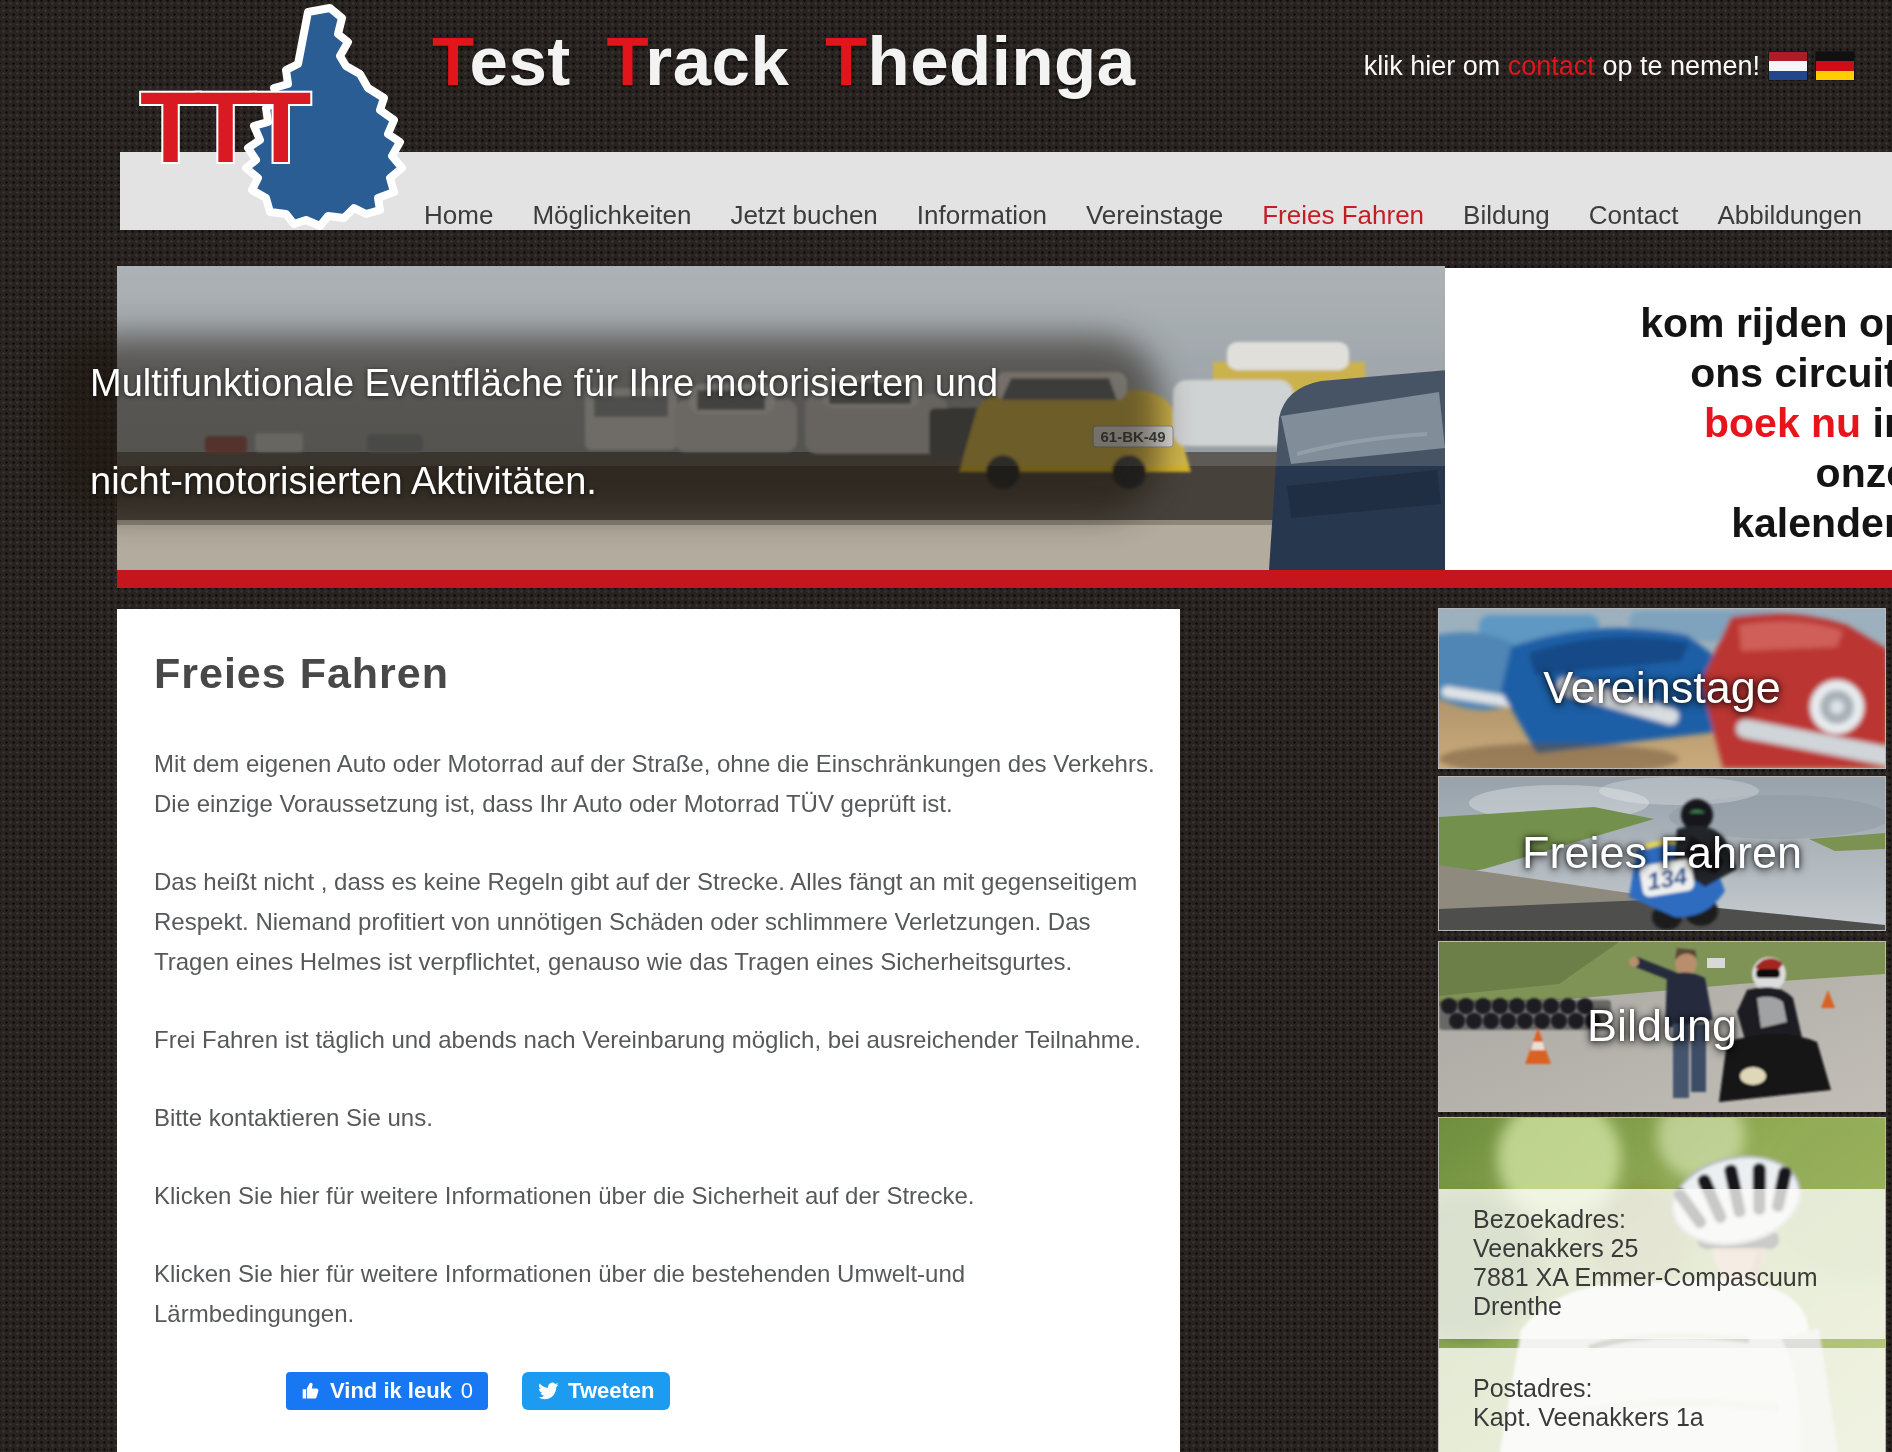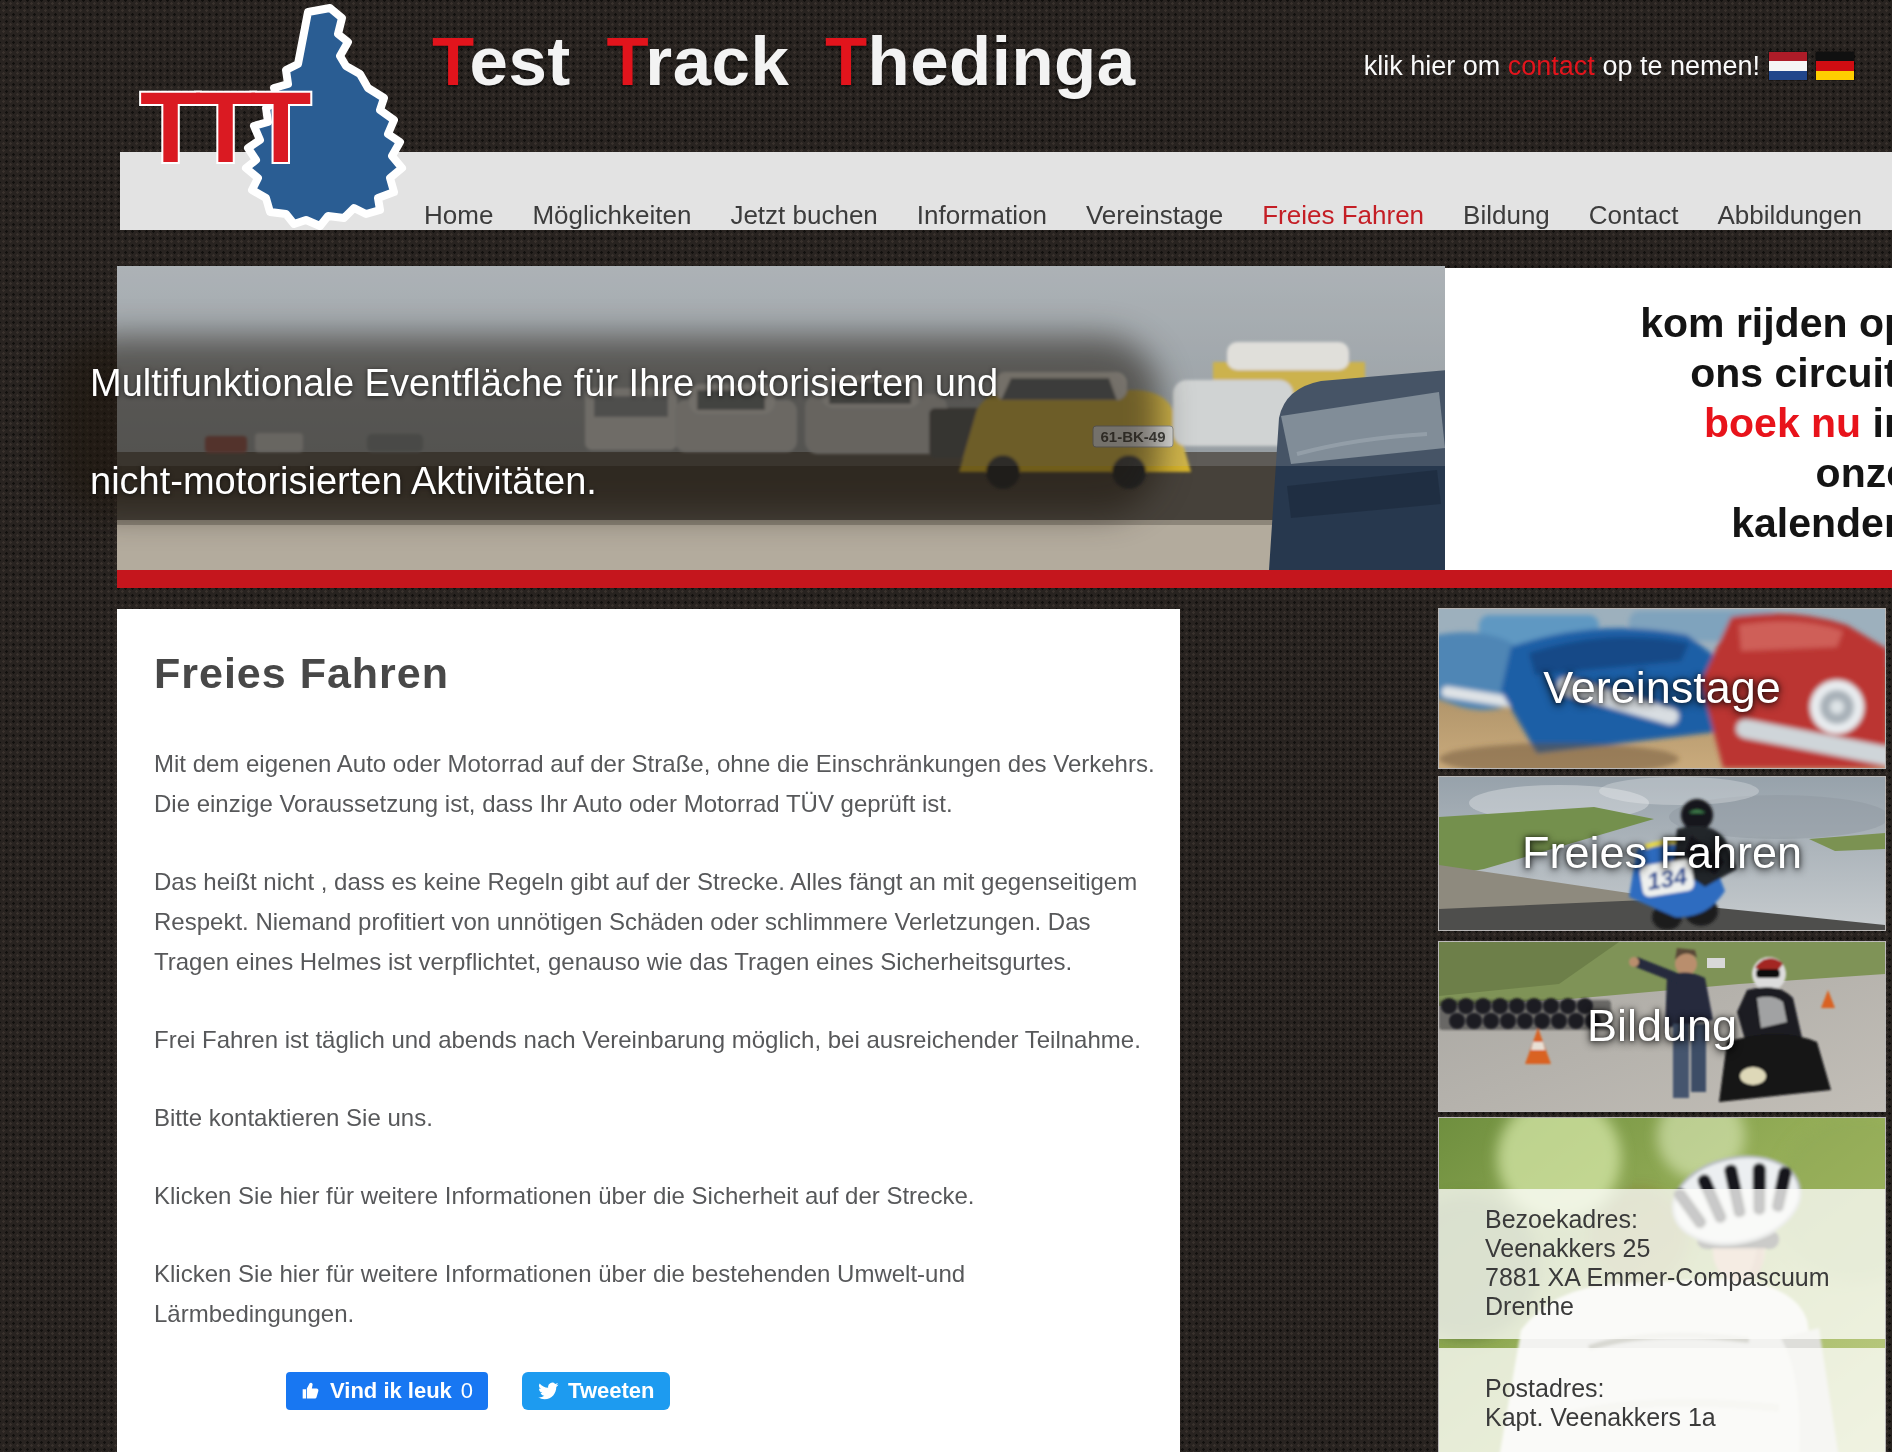--- a/index.html
+++ b/index.html
@@ -59,21 +59,21 @@
 
   
   .sb{position:absolute;left:1439px;width:446px;overflow:hidden;box-shadow:0 0 0 1px rgba(235,235,235,.75);cursor:pointer;}
   #sb1{top:609px;height:159px;} #sb2{top:777px;height:153px;} #sb3{top:942px;height:169px;}
   #sb4{top:1118px;height:340px;cursor:default;}
   .sb svg{position:absolute;left:0;top:0;}
   .sb-label{position:absolute;left:0;right:0;top:50%;transform:translateY(-52%);text-align:center;
             font-size:45px;color:#fff;z-index:3;
             text-shadow:0 2px 9px rgba(0,0,0,.9),0 0 4px rgba(0,0,0,.6);}
   .addr-band{position:absolute;left:0;right:0;background:rgba(252,252,250,.78);z-index:3;
-             box-sizing:border-box;padding-left:46px;font-size:25px;line-height:29px;color:#3a3a3a;}
+             box-sizing:border-box;padding-left:34px;font-size:25px;line-height:29px;color:#3a3a3a;}
   #band1{top:71px;height:150px;padding-top:16px;}
   #band2{top:230px;height:122px;padding-top:26px;}
 </style>
 </head>
 <body>
 
 <div id="page">
 
   <div class="logo">
     <svg width="290" height="228" viewBox="0 0 290 228">

